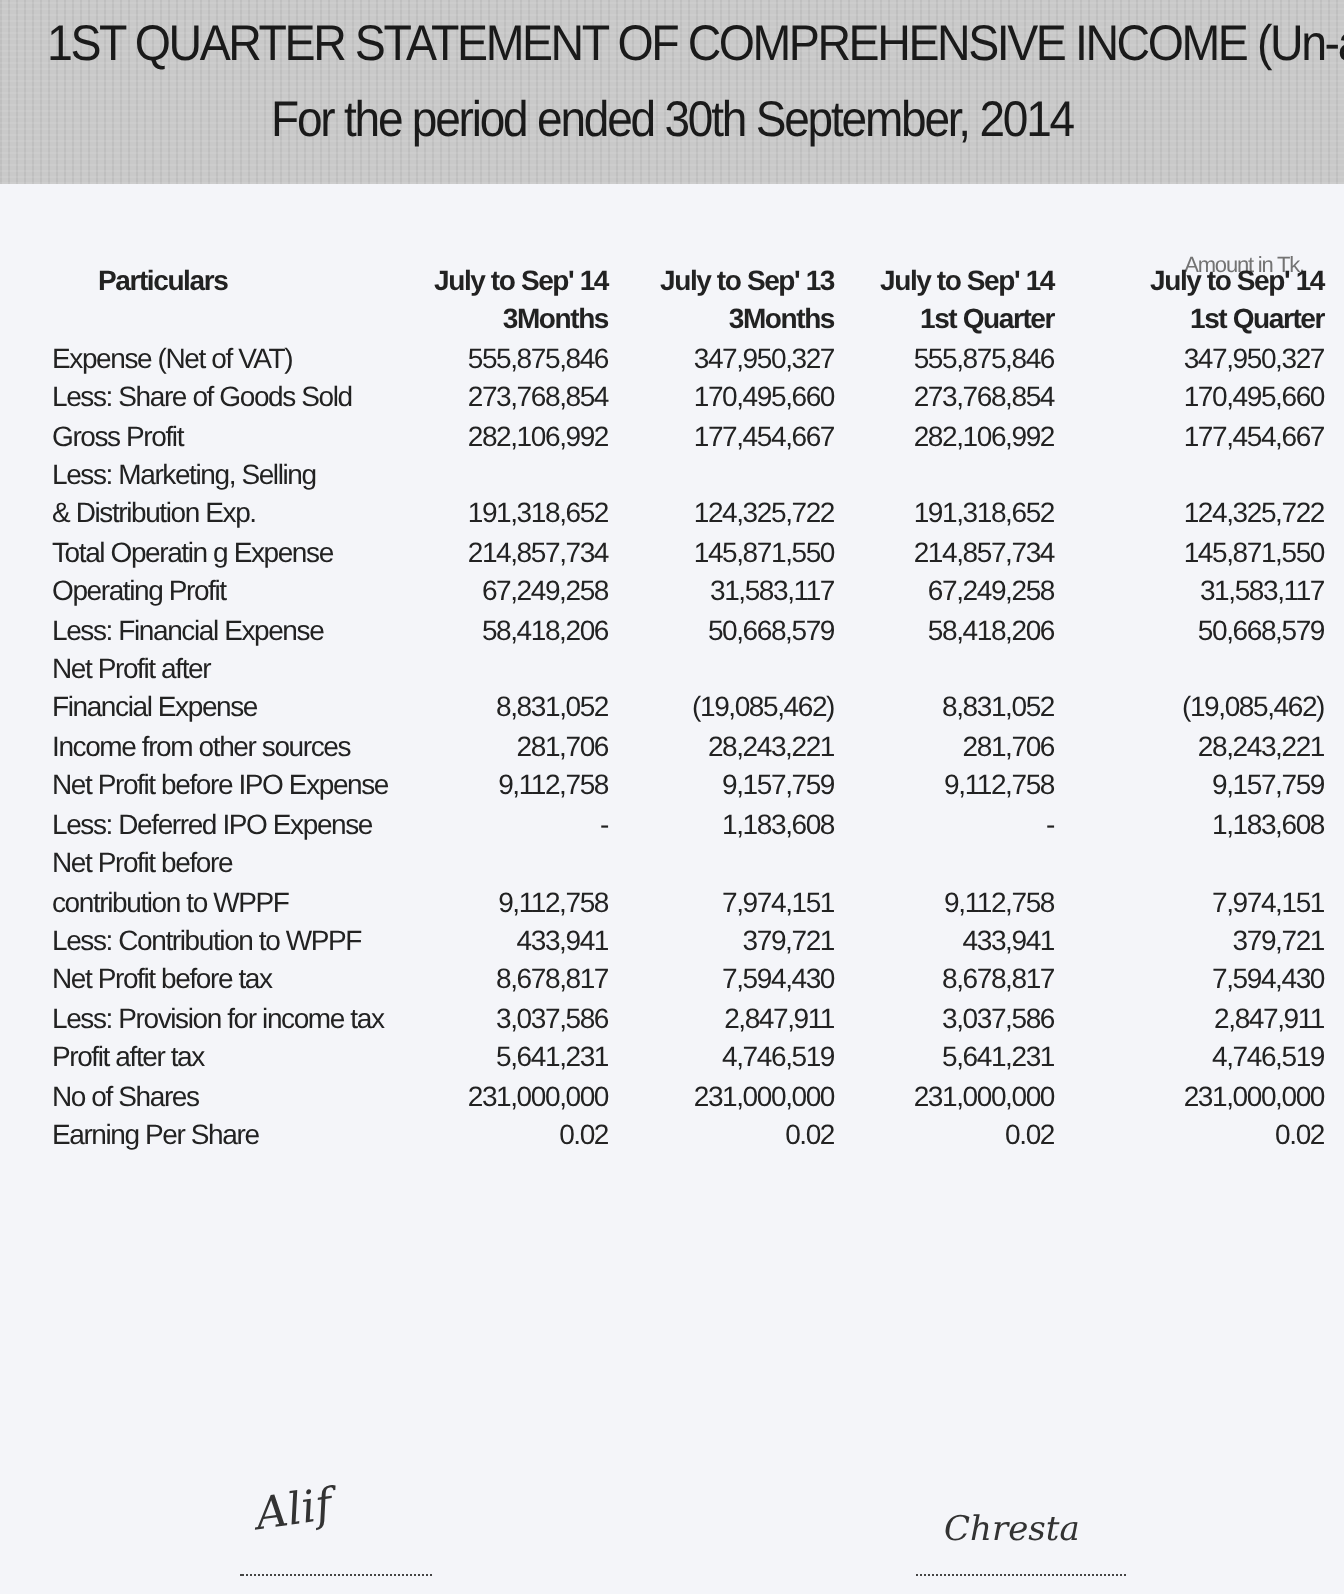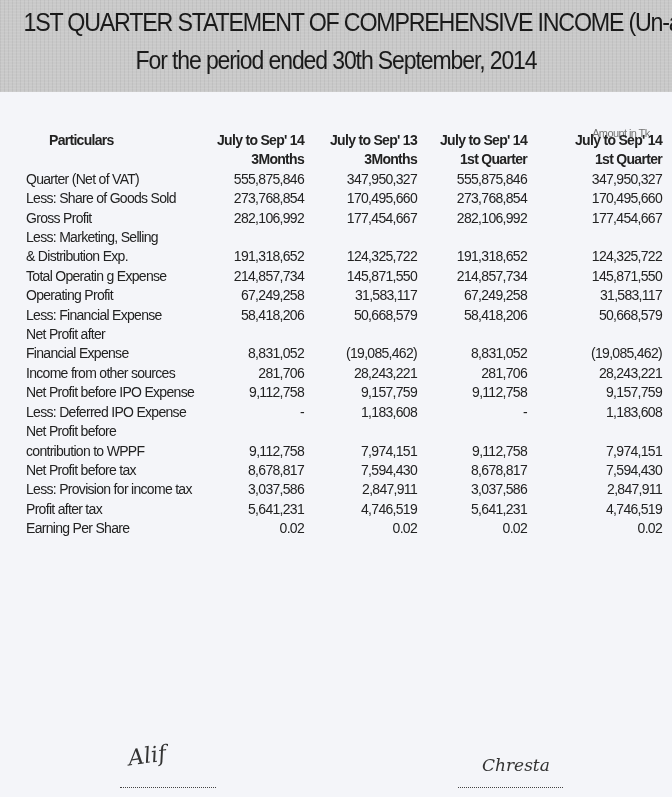--- a/index.html
+++ b/index.html
@@ -126,21 +126,21 @@
     <tr>
       <th class="label"></th>
       <th class="num">3Months</th>
       <th class="num">3Months</th>
       <th class="num">1st Quarter</th>
       <th class="num">1st Quarter</th>
     </tr>
   </thead>
   <tbody id="rows">
       <tr>
-        <td class="label">Quarter (Net of VAT)</td>
+        <td class="label">Expense (Net of VAT)</td>
         <td class="num">555,875,846</td>
         <td class="num">347,950,327</td>
         <td class="num">555,875,846</td>
         <td class="num">347,950,327</td>
       </tr>
       <tr>
         <td class="label">Less: Share of Goods Sold</td>
         <td class="num">273,768,854</td>
         <td class="num">170,495,660</td>
         <td class="num">273,768,854</td>
@@ -230,20 +230,27 @@
         <td class="num"></td>
         <td class="num"></td>
       </tr>
       <tr class="bold">
         <td class="label">contribution to WPPF</td>
         <td class="num">9,112,758</td>
         <td class="num">7,974,151</td>
         <td class="num">9,112,758</td>
         <td class="num">7,974,151</td>
       </tr>
+      <tr>
+        <td class="label">Less: Contribution to WPPF</td>
+        <td class="num">433,941</td>
+        <td class="num">379,721</td>
+        <td class="num">433,941</td>
+        <td class="num">379,721</td>
+      </tr>
       <tr class="bold">
         <td class="label">Net Profit before tax</td>
         <td class="num">8,678,817</td>
         <td class="num">7,594,430</td>
         <td class="num">8,678,817</td>
         <td class="num">7,594,430</td>
       </tr>
       <tr>
         <td class="label">Less: Provision for income tax</td>
         <td class="num">3,037,586</td>
@@ -252,27 +259,34 @@
         <td class="num">2,847,911</td>
       </tr>
       <tr class="bold">
         <td class="label">Profit after tax</td>
         <td class="num">5,641,231</td>
         <td class="num">4,746,519</td>
         <td class="num">5,641,231</td>
         <td class="num">4,746,519</td>
       </tr>
       <tr>
+        <td class="label">No of Shares</td>
+        <td class="num">231,000,000</td>
+        <td class="num">231,000,000</td>
+        <td class="num">231,000,000</td>
+        <td class="num">231,000,000</td>
+      </tr>
+      <tr>
         <td class="label">Earning Per Share</td>
         <td class="num">0.02</td>
         <td class="num">0.02</td>
         <td class="num">0.02</td>
         <td class="num">0.02</td>
       </tr>
     </tbody>
 </table>
 
 <div class="sig-area">
   <div class="sig" style="left:128px; top:8px; font-size:22px; transform:rotate(-8deg);">Alif</div>
   <div class="sig-line" style="left:120px; top:52px; width:96px;"></div>
-  <div class="sig" style="left:482px; top:20px; font-size:17px;">Chresta</div>
+  <div class="sig" style="left:472px; top:20px; font-size:17px;">Chresta</div>
   <div class="sig-line" style="left:458px; top:52px; width:105px;"></div>
 </div>
 
 </body></html>

